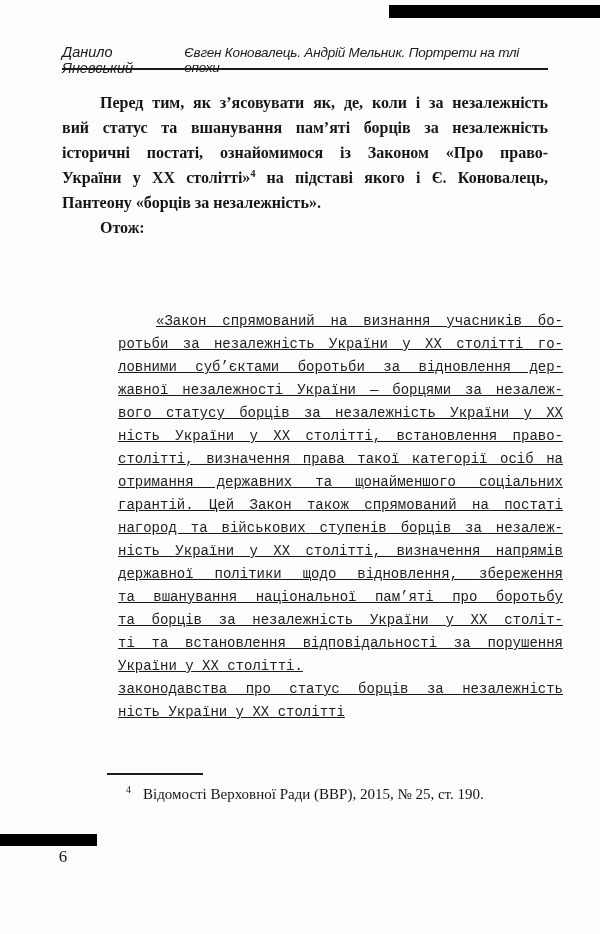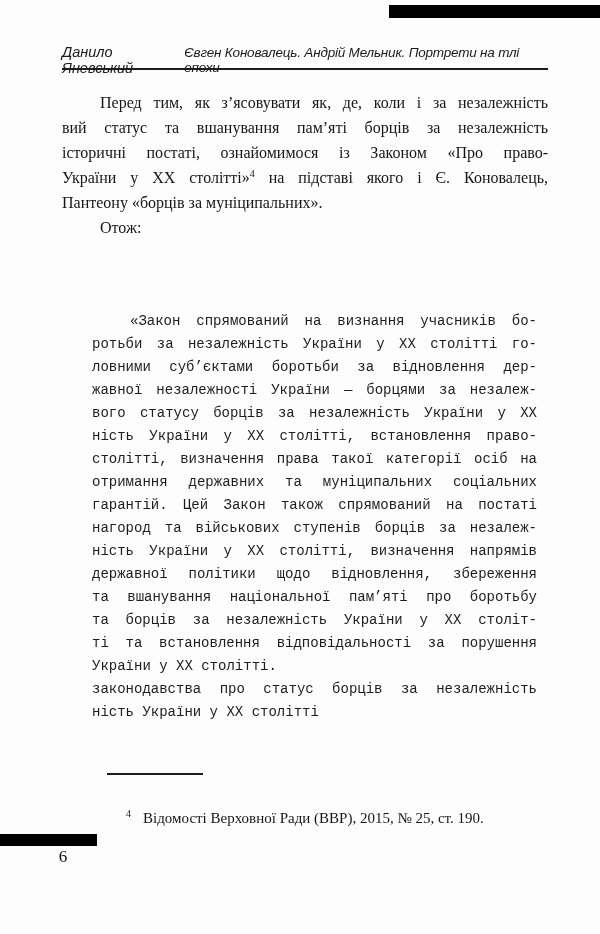--- a/index.html
+++ b/index.html
@@ -38,43 +38,44 @@
     width: 486px; height: 2px; background: #1c1c1c;
   }
   
   .bodyblock {
     position: absolute; left: 62px; top: 90px; width: 486px;
   }
   .bodyblock .line {
     font-family: "Liberation Serif", serif;
     font-size: 16px; line-height: 25px; height: 25px;
     color: #161616;
+    font-weight: bold;
   }
   .j { text-align: justify; text-align-last: justify; }
   .indent { text-indent: 38px; }
   sup.fnref {
     font-size: 10px; line-height: 0; vertical-align: super;
   }
   
   .quote {
-    position: absolute; left: 92px; top: 310px; width: 445px;
+    position: absolute; left: 118px; top: 310px; width: 445px; text-decoration: underline;
   }
   .quote .line {
     font-family: "Liberation Mono", "DejaVu Sans Mono", monospace;
     font-size: 14px; line-height: 23px; height: 23px;
     color: #1d1d1d;
   }
   .qindent { text-indent: 38px; }
   
   .fn-rule {
     position: absolute; left: 107px; top: 773px;
     width: 96px; height: 2px; background: #1c1c1c;
   }
   .footnote {
-    position: absolute; left: 62px; top: 808px; width: 486px;
+    position: absolute; left: 62px; top: 784px; width: 486px;
     padding-left: 64px; box-sizing: border-box;
     font-family: "Liberation Serif", serif;
     font-size: 15px; line-height: 21px; color: #161616;
   }
   .footnote sup.fnref { margin-right: 12px; }
   
   .folio {
     position: absolute; left: 50px; top: 847px; width: 26px;
     text-align: center;
     font-family: "Liberation Serif", serif;
@@ -94,33 +95,33 @@
   </div>
   <div class="head-rule"></div>
 
   <div class="bodyblock">
     <div class="line j indent">Перед тим, як з’ясовувати як, де, коли і за незалежність</div>
     <div class="line j">вий статус та вшанування пам’яті борців за незалежність</div>
     <div class="line j">історичні постаті, ознайомимося із Законом «Про право-</div>
     <div class="line j">
       <span>України у ХХ столітті»</span><sup class="fnref">4</sup><span> на підставі якого і Є. Коновалець,</span>
     </div>
-    <div class="line">Пантеону «борців за муніципальних».</div>
+    <div class="line">Пантеону «борців за незалежність».</div>
     <div class="line indent">Отож:</div>
   </div>
 
   <div class="quote">
     <div class="line j qindent">«Закон спрямований на визнання учасників бо-</div>
     <div class="line j">ротьби за незалежність України у ХХ столітті го-</div>
     <div class="line j">ловними суб’єктами боротьби за відновлення дер-</div>
     <div class="line j">жавної незалежності України — борцями за незалеж-</div>
     <div class="line j">вого статусу борців за незалежність України у ХХ</div>
     <div class="line j">ність України у ХХ столітті, встановлення право-</div>
     <div class="line j">столітті, визначення права такої категорії осіб на</div>
-    <div class="line j">отримання державних та муніципальних соціальних</div>
+    <div class="line j">отримання державних та щонайменшого соціальних</div>
     <div class="line j">гарантій. Цей Закон також спрямований на постаті</div>
     <div class="line j">нагород та військових ступенів борців за незалеж-</div>
     <div class="line j">ність України у ХХ столітті, визначення напрямів</div>
     <div class="line j">державної політики щодо відновлення, збереження</div>
     <div class="line j">та вшанування національної пам’яті про боротьбу</div>
     <div class="line j">та борців за незалежність України у ХХ століт-</div>
     <div class="line j">ті та встановлення відповідальності за порушення</div>
     <div class="line">України у ХХ столітті.</div>
     <div class="line j">законодавства про статус борців за незалежність</div>
     <div class="line">ність України у ХХ столітті</div>

